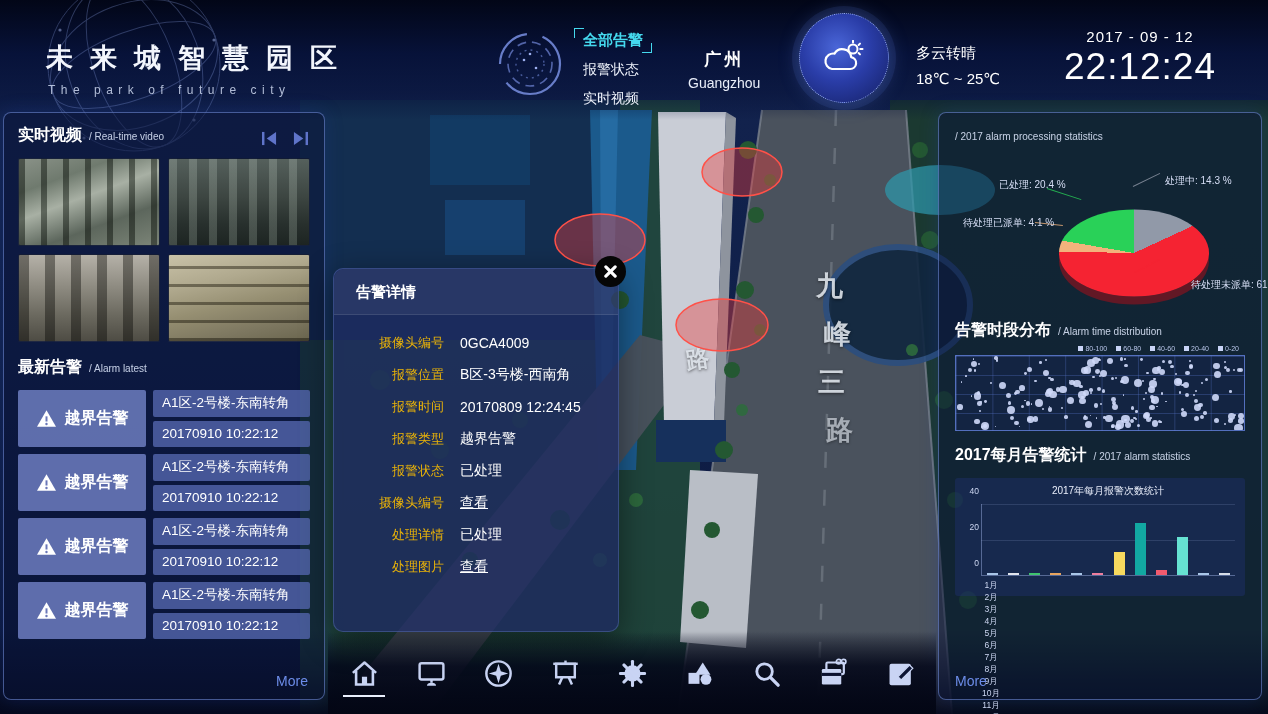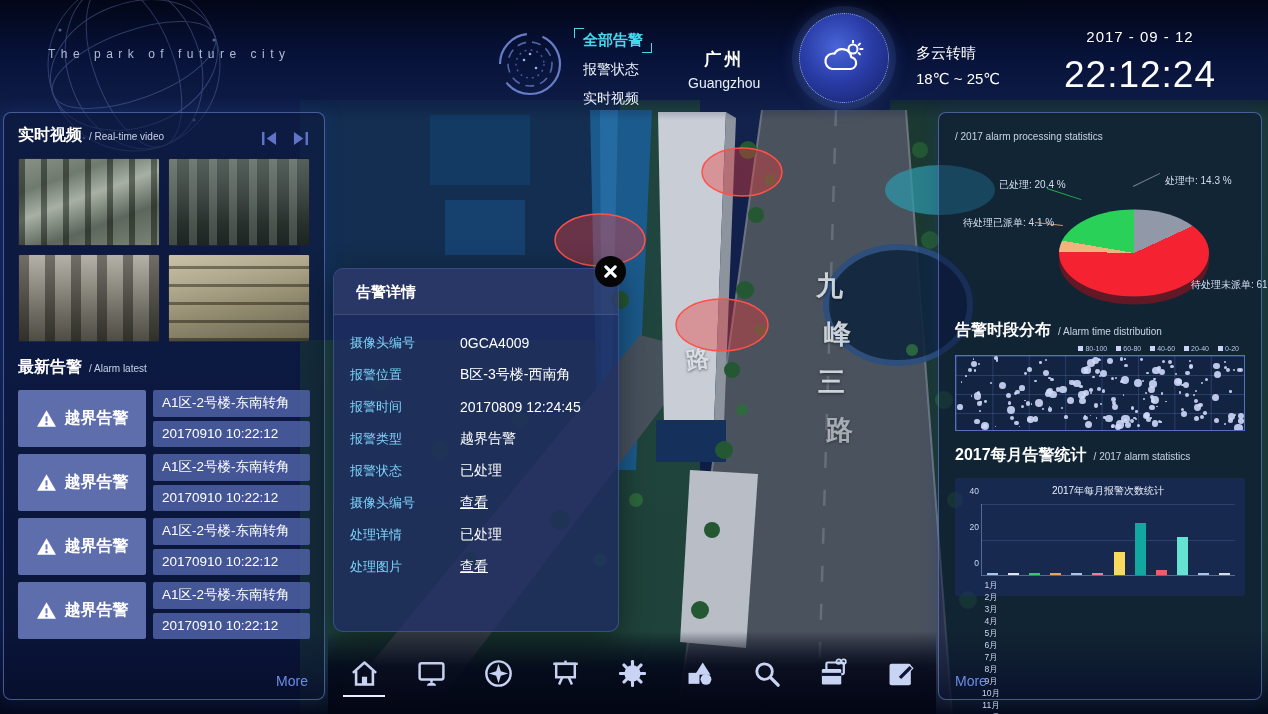--- a/index.html
+++ b/index.html
@@ -33,21 +33,21 @@
   .weather-badge { position:absolute; left:799px; top:13px; width:90px; height:90px; border-radius:50%; z-index:5;
       background:radial-gradient(circle at 42% 38%, #4a66d8 0%, #2a3da8 45%, #141f63 100%);
       border:1px dotted rgba(170,195,255,.85);
       box-shadow:0 0 0 7px rgba(90,120,220,.12), 0 0 20px rgba(90,120,220,.4);
       display:flex; align-items:center; justify-content:center; }
   .weather-text { position:absolute; left:916px; top:44px; z-index:5; color:#fff; }
   .weather-cond { font-size:15px; margin-bottom:7px; }
   .weather-temp { font-size:15px; }
   .datetime { position:absolute; left:1058px; top:28px; width:164px; text-align:center; z-index:5; color:#fff; }
   .date { font-size:15px; letter-spacing:1px; }
-  .time { font-size:37px; margin-top:9px; letter-spacing:1px; }
+  .time { font-size:37px; margin-top:1px; letter-spacing:1px; }
 
   
   .panel { position:absolute; top:112px; height:588px; z-index:4; background:rgba(9,20,55,.52);
       border:1px solid rgba(118,148,228,.55); border-radius:8px;
       box-shadow:0 0 18px rgba(30,60,150,.3); }
   .left-panel { left:3px; width:322px; padding:12px 14px; }
   .right-panel { left:938px; width:324px; padding:14px 16px; }
   .section-head { display:flex; align-items:baseline; gap:7px; }
   .section-title { font-size:16px; font-weight:bold; color:#fff; white-space:nowrap; }
   .section-sub { font-size:10px; color:rgba(216,226,246,.9); white-space:nowrap; }
@@ -79,21 +79,21 @@
   
   .modal { position:absolute; left:333px; top:268px; width:286px; height:364px; z-index:7;
       background:rgba(30,42,96,.8); border:1px solid rgba(120,150,230,.3); border-radius:10px;
       box-shadow:0 8px 32px rgba(0,0,0,.45); }
   .modal-header { height:46px; line-height:46px; padding:0 22px; color:#fff; font-size:15px; font-weight:bold;
       background:rgba(255,255,255,.06); border-bottom:1px solid rgba(255,255,255,.1); border-radius:10px 10px 0 0; }
   .modal-close { position:absolute; right:-8px; top:-13px; width:31px; height:31px; border-radius:50%;
       background:#060606; border:none; cursor:pointer; display:flex; align-items:center; justify-content:center; }
   .modal-body { padding:12px 16px; }
   .modal-row { display:flex; align-items:center; height:32px; }
-  .modal-label { width:94px; color:#7dd3fc; font-size:13px; white-space:nowrap; }
+  .modal-label { width:94px; text-align:right; color:#eab308; font-size:13px; white-space:nowrap; }
   .modal-value { margin-left:16px; color:#fff; font-size:14px; text-decoration:none; }
   a.modal-value { text-decoration:underline; cursor:pointer; }
 
   
   .pie-area { position:relative; height:172px; }
   .pie { position:absolute; left:104px; top:36px; width:150px; height:150px; border-radius:50%;
       transform:scaleY(.58); box-shadow:0 14px 0 rgba(126,20,32,.75); }
   .pie-label { position:absolute; font-size:10px; color:#d6def5; white-space:nowrap; }
   .pl0 { left:44px; top:36px; } .pl1 { left:210px; top:32px; } .pl2 { left:8px; top:74px; } .pl3 { left:204px; top:136px;margin-left:32px; }
   .pie-line { position:absolute; height:1px; width:30px; transform-origin:left center; opacity:.8; }
@@ -227,20 +227,21 @@
     </g>
     <g fill="#aabcf2" opacity="0.8">
       <circle cx="46" cy="60" r="1.6"></circle>
         <circle cx="200" cy="70" r="1.6"></circle>
         <circle cx="120" cy="9" r="1.6"></circle>
       <circle cx="70" cy="168" r="1.6"></circle>
         <circle cx="180" cy="150" r="1.6"></circle>
     </g>
   </svg>
   <div class="brand">
+    <div class="brand-title">未来城智慧园区</div>
     <div class="brand-sub">The park of future city</div>
   </div>
   <svg class="radar" width="68" height="68" viewBox="0 0 68 68">
     <g fill="none" stroke="#7288d8">
       <circle cx="34" cy="34" r="30" stroke-width="2.2" stroke-dasharray="74 20 44 16" opacity="0.9"></circle>
       <circle cx="34" cy="34" r="22" stroke-width="1.6" stroke-dasharray="9 6" opacity="0.7"></circle>
       <circle cx="34" cy="34" r="14" stroke-width="1.4" stroke-dasharray="2 4" opacity="0.6"></circle>
     </g>
     <g fill="#9db0ef">
         <circle cx="28" cy="30" r="1.3"></circle>

